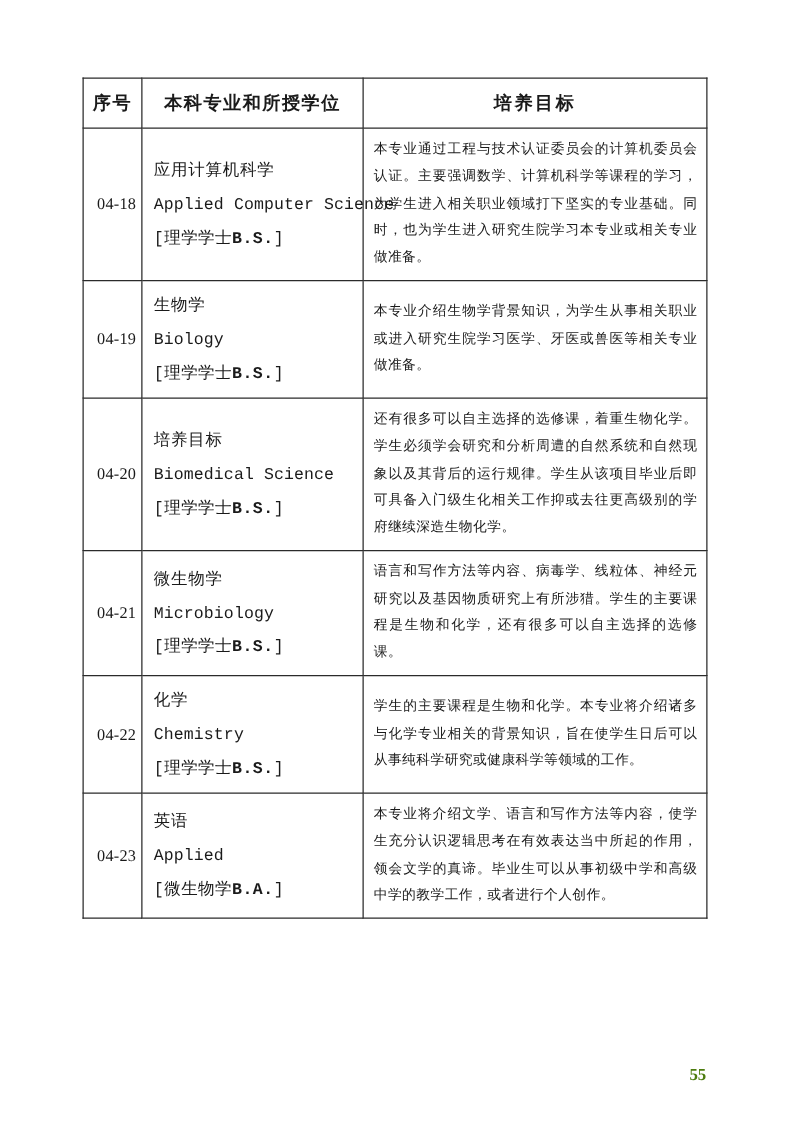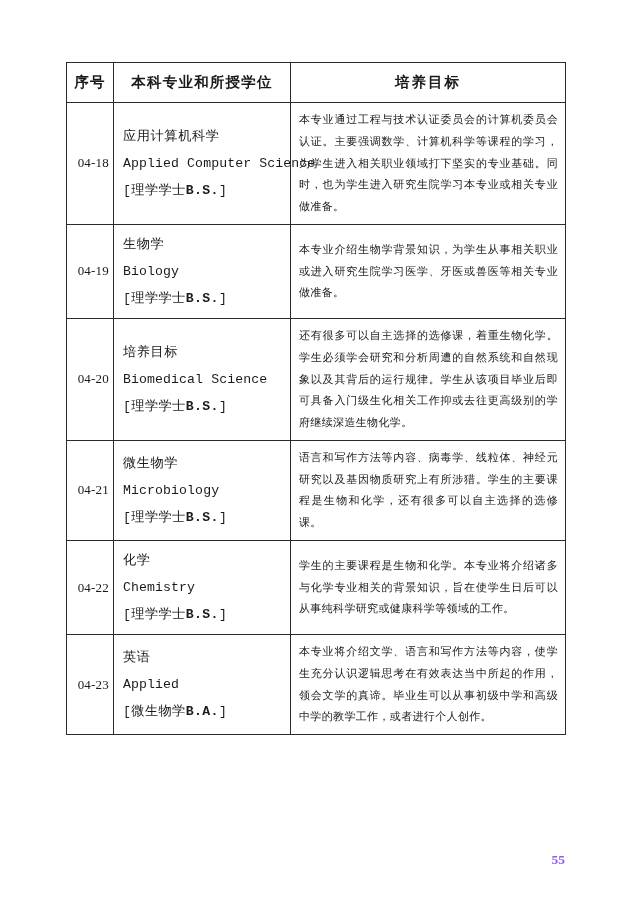--- a/index.html
+++ b/index.html
@@ -74,21 +74,21 @@
     text-align: justify;
     text-justify: inter-ideograph;
     letter-spacing: 0.35px;
   }
 
   .page-number {
     position: absolute;
     right: 63px;
     top: 852px;
     font-size: 13.5px;
-    color: #8b5cf6;
+    color: #4d7c0f;
     font-weight: bold;
   }
 </style>
 </head>
 <body>
 
 <div class="page">
 
   <table class="catalog-table">
     <colgroup>

